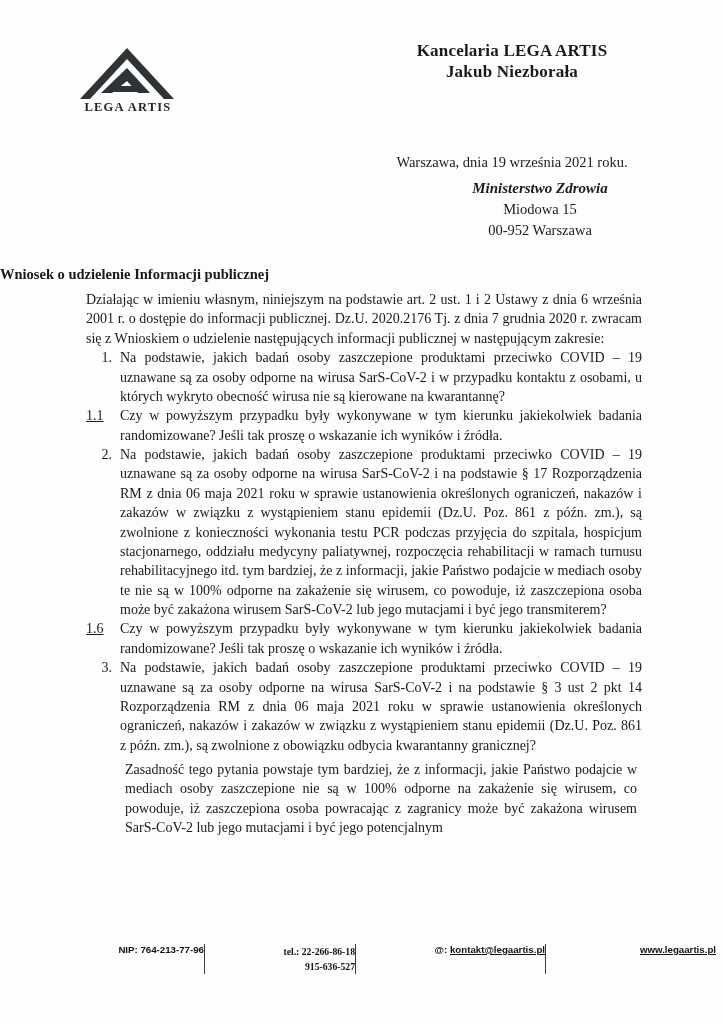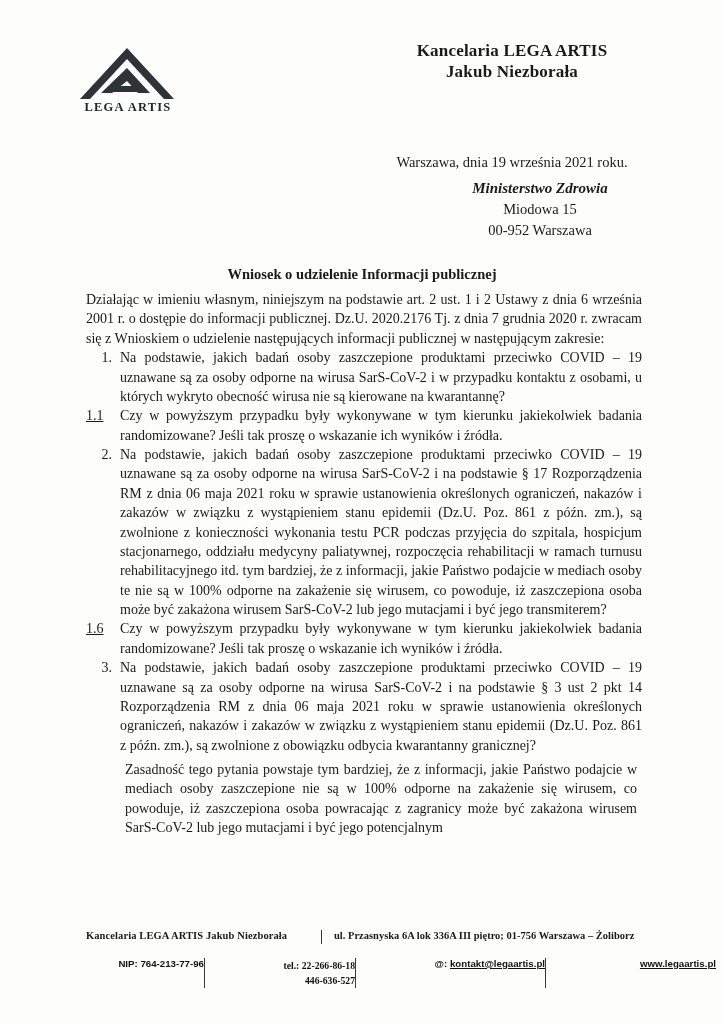--- a/index.html
+++ b/index.html
@@ -87,21 +87,20 @@
   .addressee .city {
     font-size: 14.5px;
   }
 
   
   .doc-title {
     position: absolute;
     top: 266px;
     left: 0;
     width: 724px;
-    text-align: center;
     font-size: 14.5px;
     font-weight: bold;
   }
 
   
   .body-wrap {
     position: absolute;
     top: 290px;
     left: 86px;
     width: 556px;
@@ -275,32 +274,27 @@
         <span class="marker">3.</span>
         <span class="qtext last-line-left">Na podstawie, jakich badań osoby zaszczepione produktami przeciwko COVID – 19 uznawane są za osoby odporne na wirusa SarS-CoV-2 i na podstawie § 3 ust 2 pkt 14 Rozporządzenia RM z dnia 06 maja 2021 roku w sprawie ustanowienia określonych ograniczeń, nakazów i zakazów w związku z wystąpieniem stanu epidemii (Dz.U. Poz. 861 z późn. zm.), są zwolnione z obowiązku odbycia kwarantanny granicznej?</span>
       </li>
     </ol>
 
     <p class="tail">Zasadność tego pytania powstaje tym bardziej, że z informacji, jakie Państwo podajcie w mediach osoby zaszczepione nie są w 100% odporne na zakażenie się wirusem, co powoduje, iż zaszczepiona osoba powracając z zagranicy może być zakażona wirusem SarS-CoV-2 lub jego mutacjami i być jego potencjalnym</p>
   </div>
 
   <div class="footer">
 
-    <div class="footer-row1">
-      <div class="cell-left">Kancelaria  LEGA ARTIS Jakub Niezborała</div>
-      <div class="vline"></div>
-      <div class="cell-right">ul. Przasnyska 6A lok 336A III piętro; 01-756 Warszawa – Żoliborz</div>
-    </div>
 
     <div class="footer-row2">
       <div class="seg seg-nip">NIP: 764-213-77-96</div>
       <div class="divider"></div>
       <div class="seg seg-tel">
         <span>tel.: 22-266-86-18</span>
-        <span class="tel2">446-636-527</span>
+        <span class="tel2">915-636-527</span>
       </div>
       <div class="divider"></div>
       <div class="seg seg-mail">
         <span>@: </span><a href="#" class="link-underline">kontakt@legaartis.pl</a>
       </div>
       <div class="divider"></div>
       <div class="seg seg-web">
         <a href="#" class="link-underline">www.legaartis.pl</a>
       </div>
     </div>

